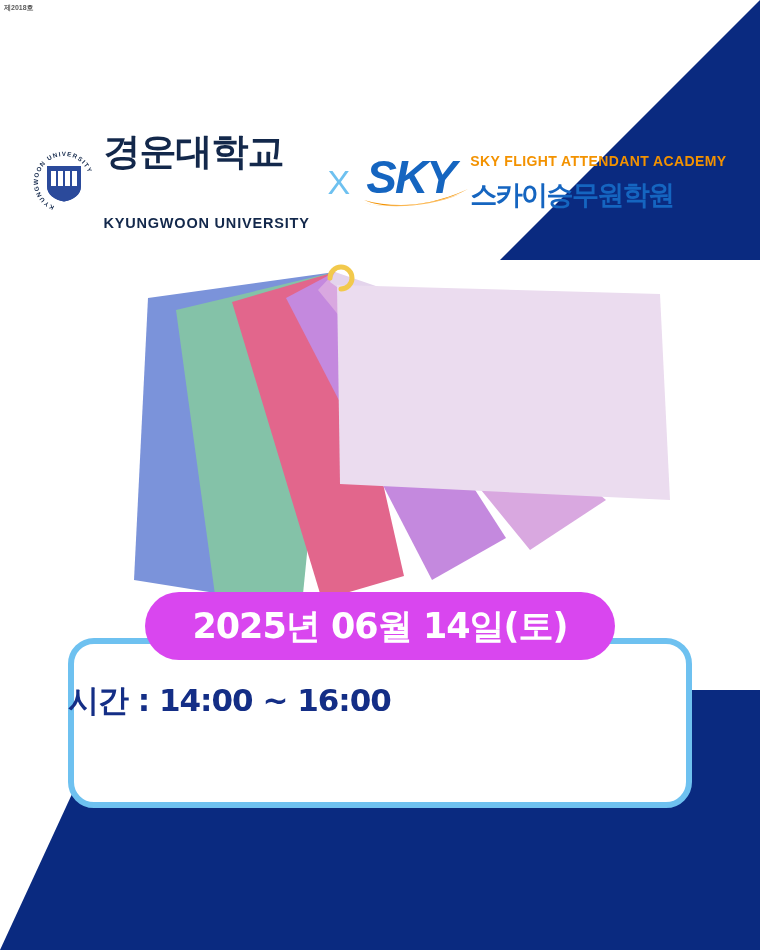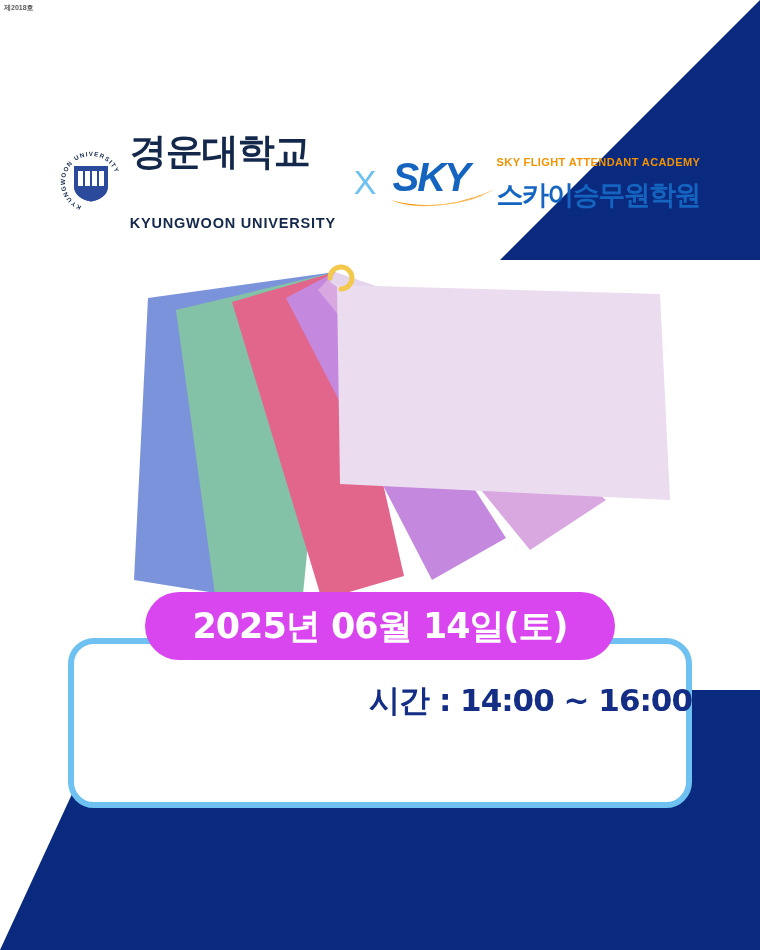--- a/index.html
+++ b/index.html
@@ -71,28 +71,28 @@
   .x-sep{
     font-size:34px;color:#6EC1F0;font-weight:400;
     margin:0 16px 0 18px;
     font-family:"Liberation Sans",sans-serif;
   }
 
   .sky-logo{position:relative;display:flex;align-items:flex-end;gap:4px;}
   .sky-mark{position:relative;width:100px;height:58px;flex:0 0 100px;}
   .sky-word{
     position:absolute;left:0;top:2px;
-    font-size:40px;font-weight:bold;font-style:italic;
+    font-size:46px;font-weight:bold;font-style:italic;
     color:#1565C0;letter-spacing:-2px;line-height:45px;
     font-family:"Liberation Sans",sans-serif;
   }
   .sky-swoosh{position:absolute;left:-2px;bottom:2px;width:104px;height:22px;}
   .sky-words{display:flex;flex-direction:column;line-height:1;padding-bottom:3px;}
   .sky-en{
-    font-size:11px;font-weight:bold;color:#F39200;
+    font-size:14px;font-weight:bold;color:#F39200;
     letter-spacing:0.4px;
   }
   .sky-ko{
     font-size:27px;font-weight:bold;color:#1565C0;
     letter-spacing:-1.6px;margin-top:13px;
     font-family:"DejaVu Sans","Liberation Sans",sans-serif;
   }
 
   
   .fan{
@@ -130,21 +130,21 @@
     background:#d946ef;
     border-radius:34px;
     display:flex;align-items:center;justify-content:center;
     color:#ffffff;
     font-family:"DejaVu Sans","Liberation Sans",sans-serif;
     font-size:35px;font-weight:bold;letter-spacing:-1px;
   }
   .info-lines{
     position:absolute;left:68px;top:678px;
     width:624px;
-    text-align:right;
+    text-align:left;
     color:#142E86;
     font-family:"DejaVu Sans","Liberation Sans",sans-serif;
     font-weight:bold;
     letter-spacing:-1px;
   }
   .info-line{font-size:31px;line-height:44px;white-space:nowrap;}
 </style>
 </head>
 <body>
 

